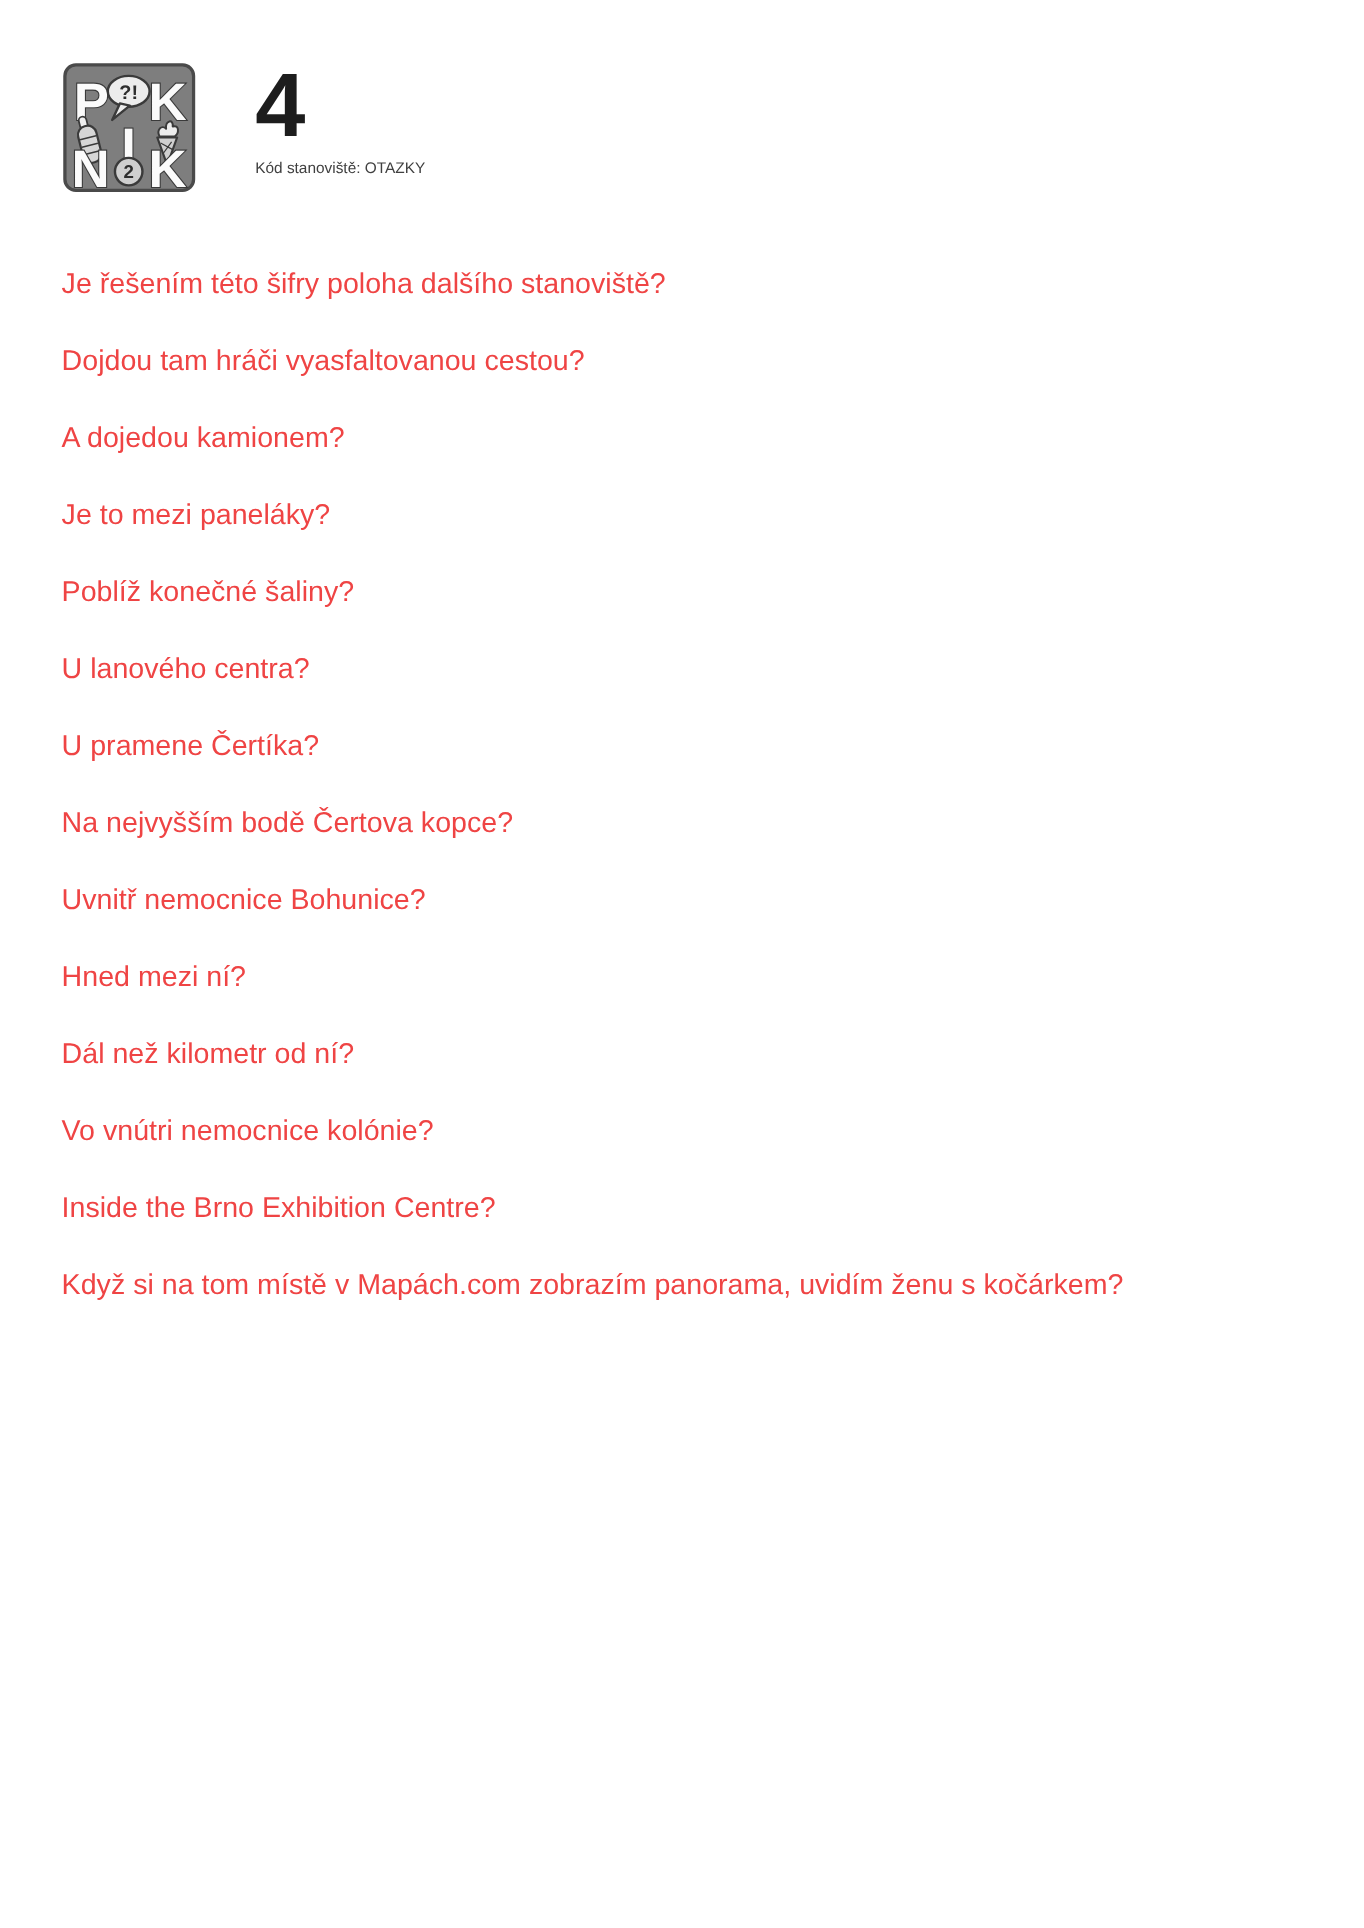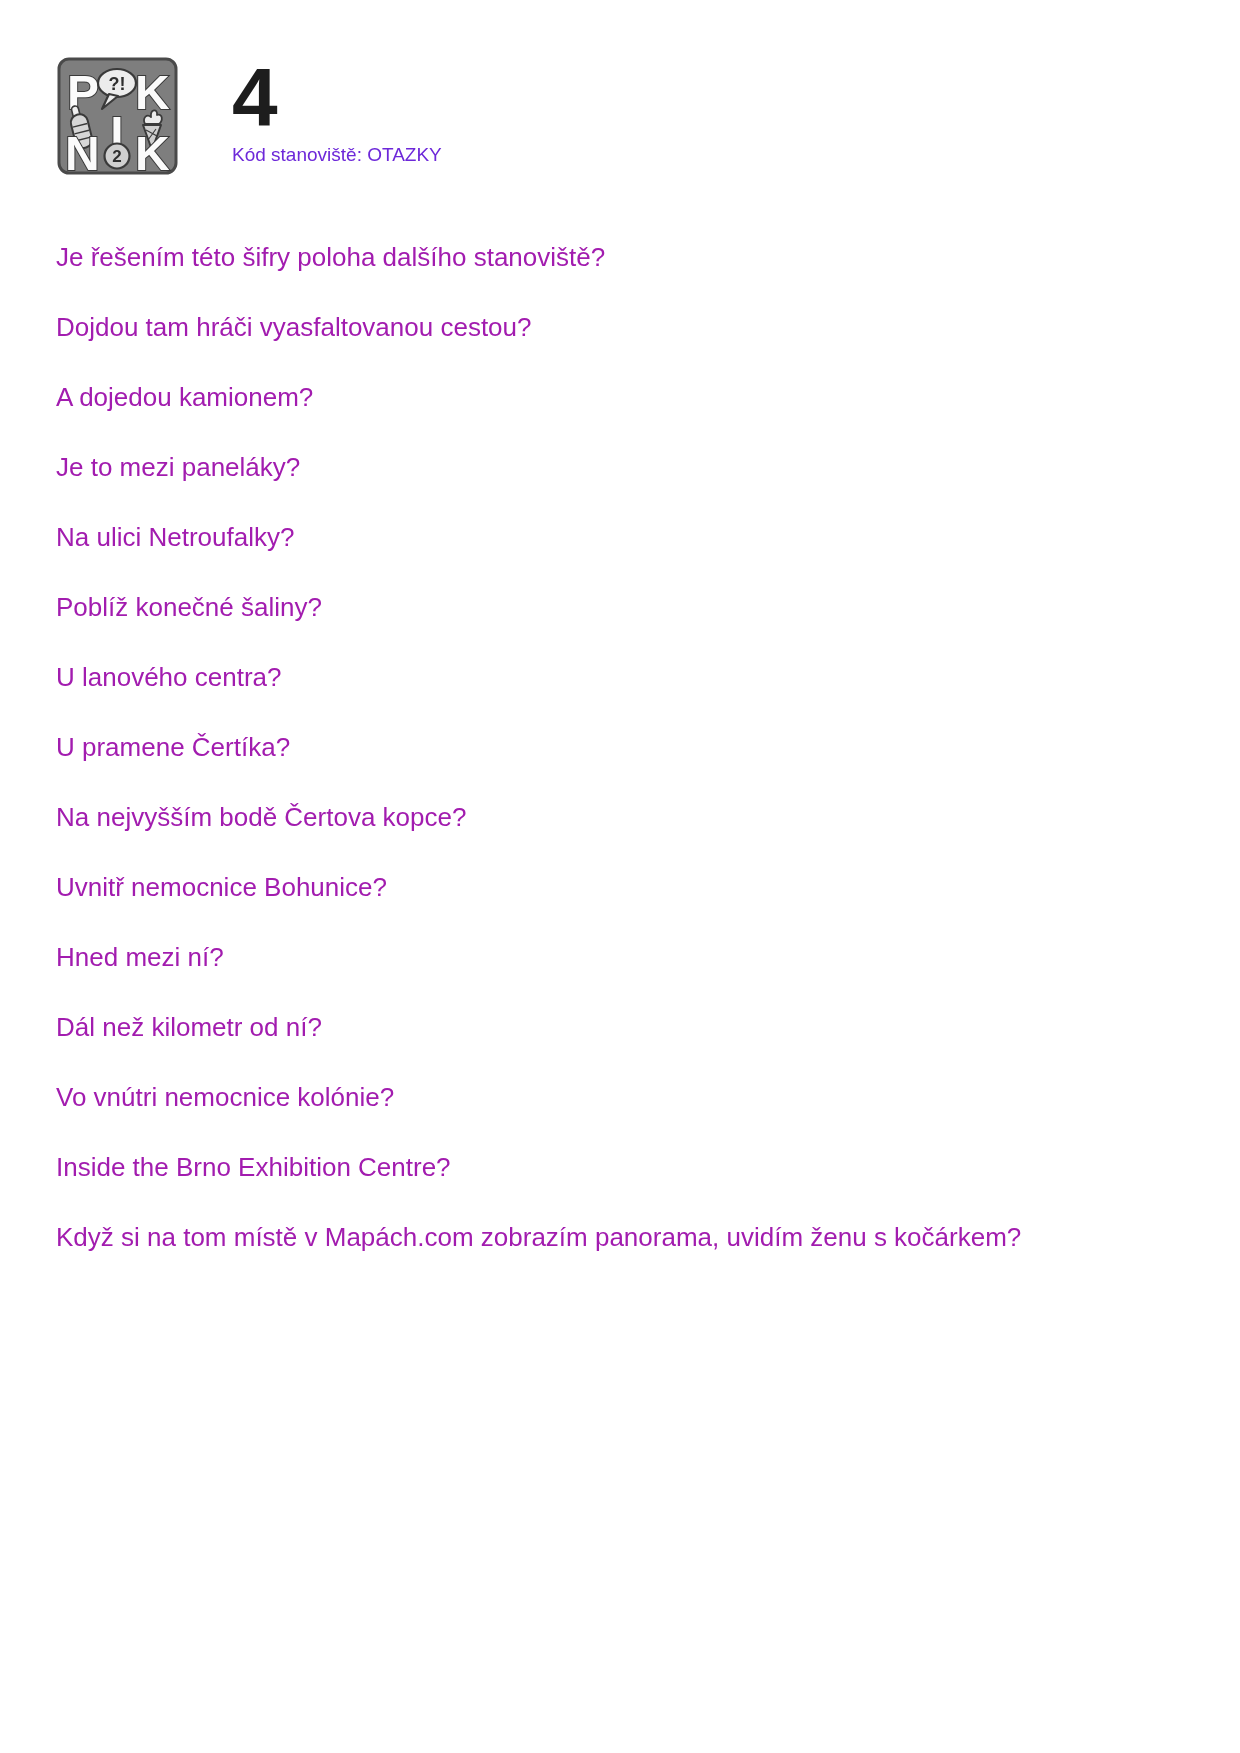--- a/index.html
+++ b/index.html
@@ -45,39 +45,39 @@
     top: 55px;
   }
   .station-number {
     font-size: 82px;
     font-weight: bold;
     line-height: 84px;
     color: #1d1d1d;
     letter-spacing: 0;
   }
   .station-code {
-    font-size: 19px;
-    color: #6d28d9;
+    font-size: 14px;
+    color: #404040;
     margin-top: 5px;
     white-space: nowrap;
   }
   
   .questions {
     position: absolute;
     left: 56px;
     top: 222px;
     right: 40px;
   }
   .question {
     margin: 0;
     height: 70px;
     display: flex;
     align-items: center;
     font-size: 26px;
-    color: #a21caf;
+    color: #ef4444;
     white-space: nowrap;
   }
 </style>
 </head>
 <body>
 
 <div class="page">
 
   <div class="header">
 
@@ -119,21 +119,20 @@
       <div class="station-number">4</div>
       <div class="station-code">Kód stanoviště: OTAZKY</div>
     </div>
   </div>
 
   <main class="questions">
     <p class="question">Je řešením této šifry poloha dalšího stanoviště?</p>
     <p class="question">Dojdou tam hráči vyasfaltovanou cestou?</p>
     <p class="question">A dojedou kamionem?</p>
     <p class="question">Je to mezi paneláky?</p>
-    <p class="question">Na ulici Netroufalky?</p>
     <p class="question">Poblíž konečné šaliny?</p>
     <p class="question">U lanového centra?</p>
     <p class="question">U pramene Čertíka?</p>
     <p class="question">Na nejvyšším bodě Čertova kopce?</p>
     <p class="question">Uvnitř nemocnice Bohunice?</p>
     <p class="question">Hned mezi ní?</p>
     <p class="question">Dál než kilometr od ní?</p>
     <p class="question">Vo vnútri nemocnice kolónie?</p>
     <p class="question">Inside the Brno Exhibition Centre?</p>
     <p class="question">Když si na tom místě v Mapách.com zobrazím panorama, uvidím ženu s kočárkem?</p>

